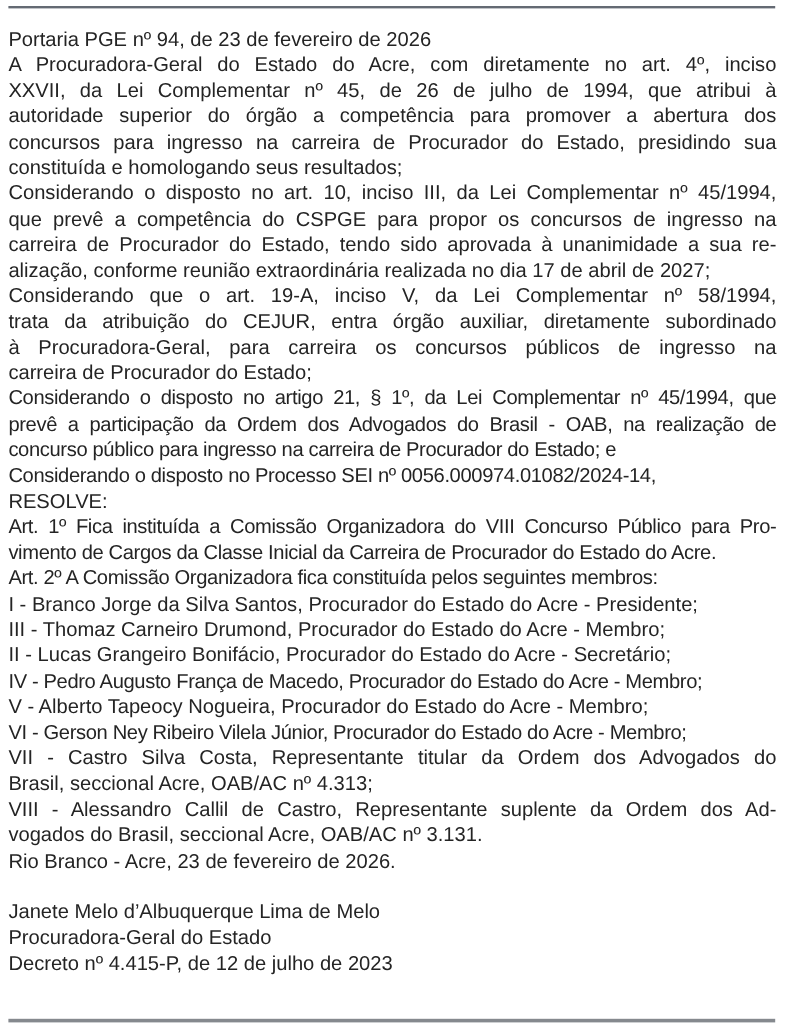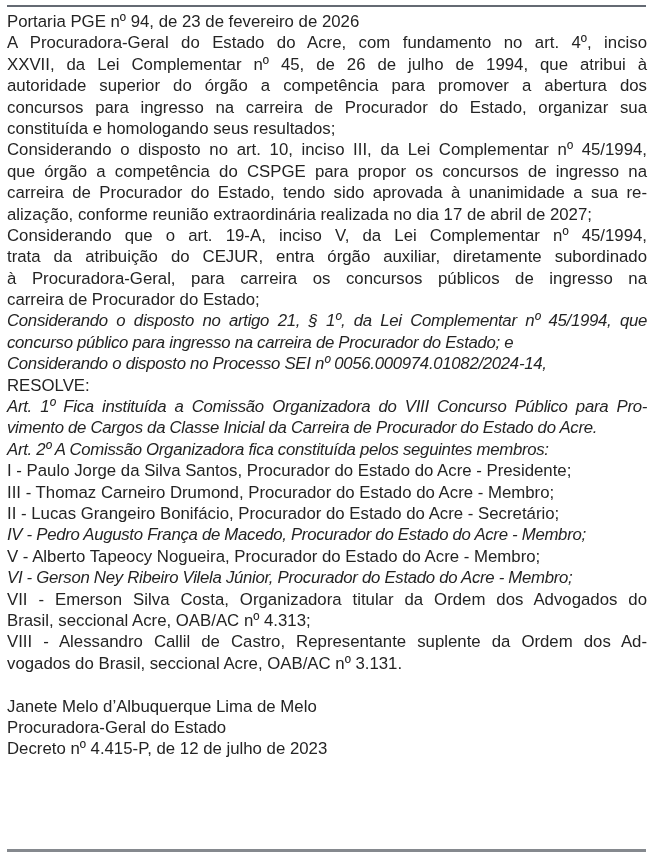--- a/index.html
+++ b/index.html
@@ -27,80 +27,81 @@
     height: 2px;
     background: var(--rule-top, #646a73);
   }
   .rule-bottom {
     top: 849px;
     height: 3px;
     background: var(--rule-bottom, #85898e);
   }
   .doc {
     position: absolute;
-    top: 11px;
+    top: 22px;
     left: 7px;
     width: 640px;
   }
   .line {
     font-size: 16.8px;
     line-height: 21.4px;
     height: 21.4px;
     color: var(--ink, #242424);
     white-space: nowrap;
     text-align: left;
   }
   .line.justify {
     text-align: justify;
     text-align-last: justify;
   }
   .line.tight {
     letter-spacing: -0.3px;
-    font-style: italic;
   }
   .line.blank {
     height: 21.4px;
   }
 </style>
 </head>
 <body>
 
 <div class="page">
   <div class="rule rule-top"></div>
   <div class="doc">
       <div class="line">Portaria PGE nº 94, de 23 de fevereiro de 2026</div>
-      <div class="line justify">A Procuradora-Geral do Estado do Acre, com fundamento no art. 4º, inciso</div>
+      <div class="line justify">A Procuradora-Geral do Estado do Acre, com diretamente no art. 4º, inciso</div>
       <div class="line justify">XXVII, da Lei Complementar nº 45, de 26 de julho de 1994, que atribui à</div>
       <div class="line justify">autoridade superior do órgão a competência para promover a abertura dos</div>
-      <div class="line justify">concursos para ingresso na carreira de Procurador do Estado, organizar sua</div>
+      <div class="line justify">concursos para ingresso na carreira de Procurador do Estado, presidindo sua</div>
       <div class="line">constituída e homologando seus resultados;</div>
       <div class="line justify">Considerando o disposto no art. 10, inciso III, da Lei Complementar nº 45/1994,</div>
-      <div class="line justify">que órgão a competência do CSPGE para propor os concursos de ingresso na</div>
+      <div class="line justify">que prevê a competência do CSPGE para propor os concursos de ingresso na</div>
       <div class="line justify">carreira de Procurador do Estado, tendo sido aprovada à unanimidade a sua re-</div>
       <div class="line">alização, conforme reunião extraordinária realizada no dia 17 de abril de 2027;</div>
-      <div class="line justify">Considerando que o art. 19-A, inciso V, da Lei Complementar nº 45/1994,</div>
+      <div class="line justify">Considerando que o art. 19-A, inciso V, da Lei Complementar nº 58/1994,</div>
       <div class="line justify">trata da atribuição do CEJUR, entra órgão auxiliar, diretamente subordinado</div>
       <div class="line justify">à Procuradora-Geral, para carreira os concursos públicos de ingresso na</div>
       <div class="line">carreira de Procurador do Estado;</div>
       <div class="line justify tight">Considerando o disposto no artigo 21, § 1º, da Lei Complementar nº 45/1994, que</div>
+      <div class="line justify tight">prevê a participação da Ordem dos Advogados do Brasil - OAB, na realização de</div>
       <div class="line tight">concurso público para ingresso na carreira de Procurador do Estado; e</div>
       <div class="line tight">Considerando o disposto no Processo SEI nº 0056.000974.01082/2024-14,</div>
       <div class="line">RESOLVE:</div>
       <div class="line justify tight">Art. 1º Fica instituída a Comissão Organizadora do VIII Concurso Público para Pro-</div>
       <div class="line tight">vimento de Cargos da Classe Inicial da Carreira de Procurador do Estado do Acre.</div>
       <div class="line tight">Art. 2º A Comissão Organizadora fica constituída pelos seguintes membros:</div>
-      <div class="line">I - Paulo Jorge da Silva Santos, Procurador do Estado do Acre - Presidente;</div>
+      <div class="line">I - Branco Jorge da Silva Santos, Procurador do Estado do Acre - Presidente;</div>
       <div class="line">III - Thomaz Carneiro Drumond, Procurador do Estado do Acre - Membro;</div>
       <div class="line">II - Lucas Grangeiro Bonifácio, Procurador do Estado do Acre - Secretário;</div>
       <div class="line tight">IV - Pedro Augusto França de Macedo, Procurador do Estado do Acre - Membro;</div>
       <div class="line">V - Alberto Tapeocy Nogueira, Procurador do Estado do Acre - Membro;</div>
       <div class="line tight">VI - Gerson Ney Ribeiro Vilela Júnior, Procurador do Estado do Acre - Membro;</div>
-      <div class="line justify">VII - Emerson Silva Costa, Organizadora titular da Ordem dos Advogados do</div>
+      <div class="line justify">VII - Castro Silva Costa, Representante titular da Ordem dos Advogados do</div>
       <div class="line">Brasil, seccional Acre, OAB/AC nº 4.313;</div>
       <div class="line justify">VIII - Alessandro Callil de Castro, Representante suplente da Ordem dos Ad-</div>
       <div class="line">vogados do Brasil, seccional Acre, OAB/AC nº 3.131.</div>
+      <div class="line">Rio Branco - Acre, 23 de fevereiro de 2026.</div>
       <div class="line blank"></div>
       <div class="line">Janete Melo d’Albuquerque Lima de Melo</div>
       <div class="line">Procuradora-Geral do Estado</div>
       <div class="line">Decreto nº 4.415-P, de 12 de julho de 2023</div>
     </div>
   <div class="rule rule-bottom"></div>
 </div>
 
 </body></html>

